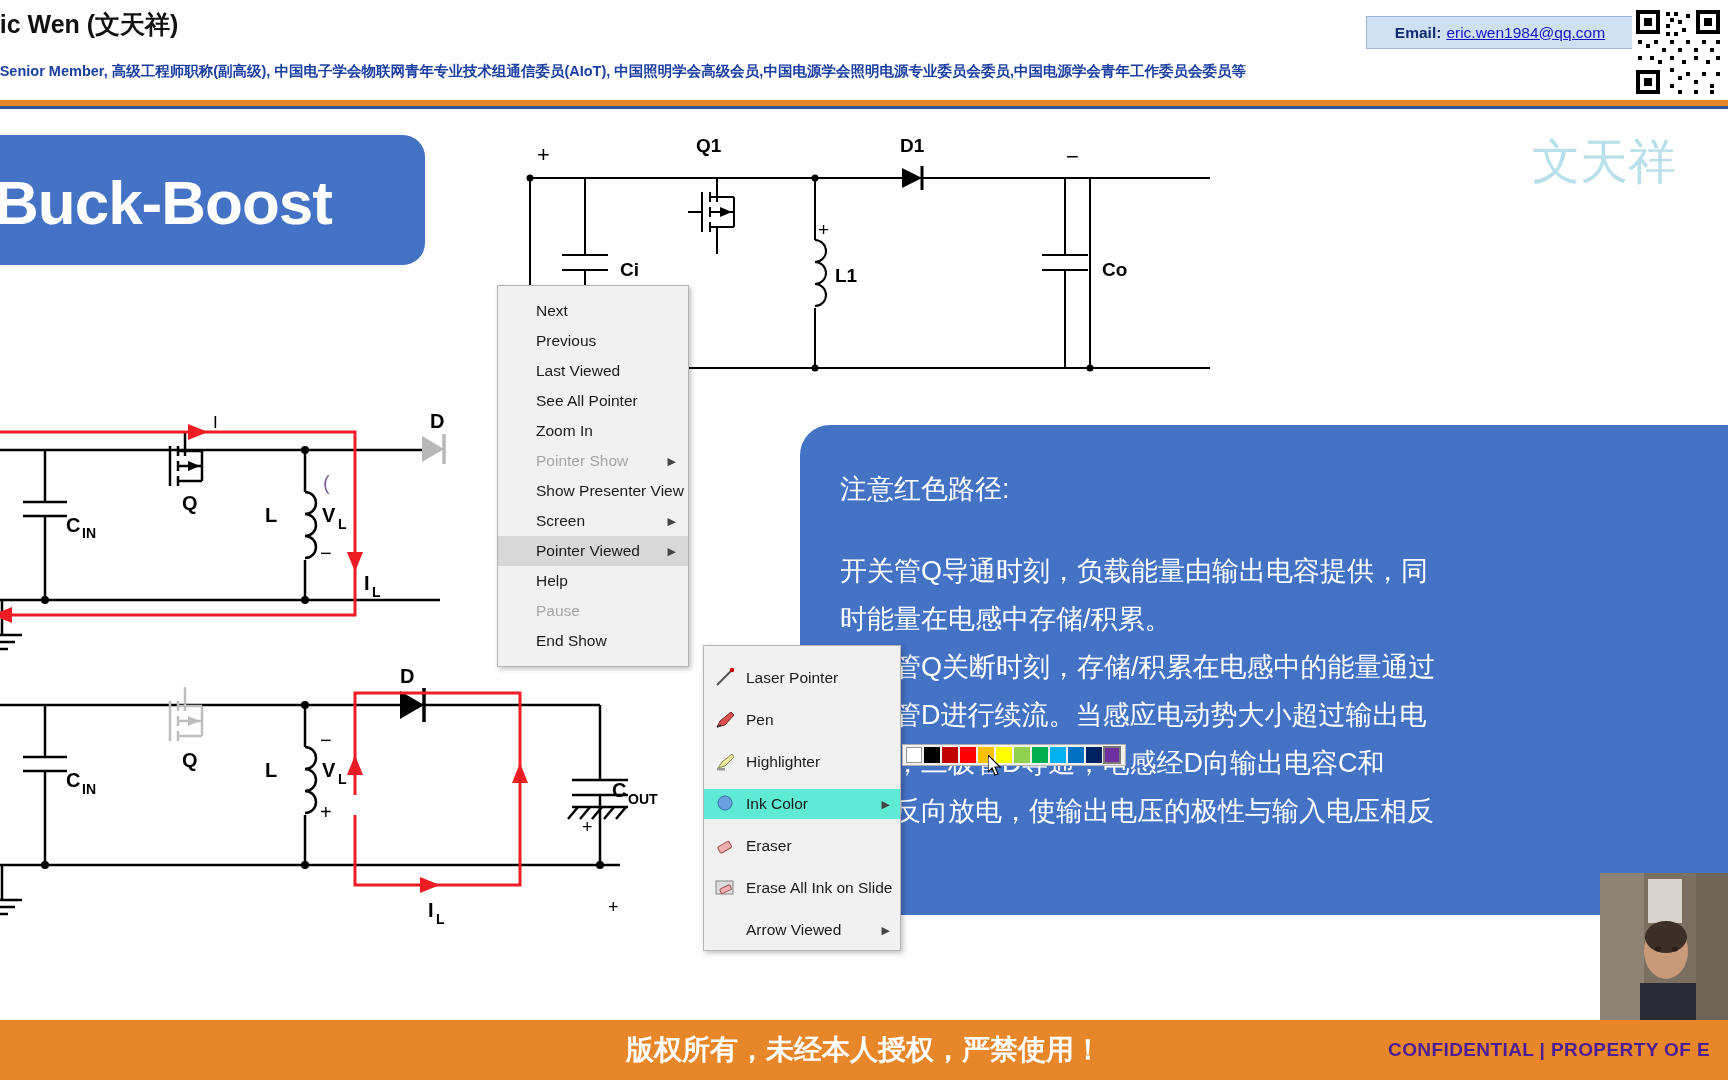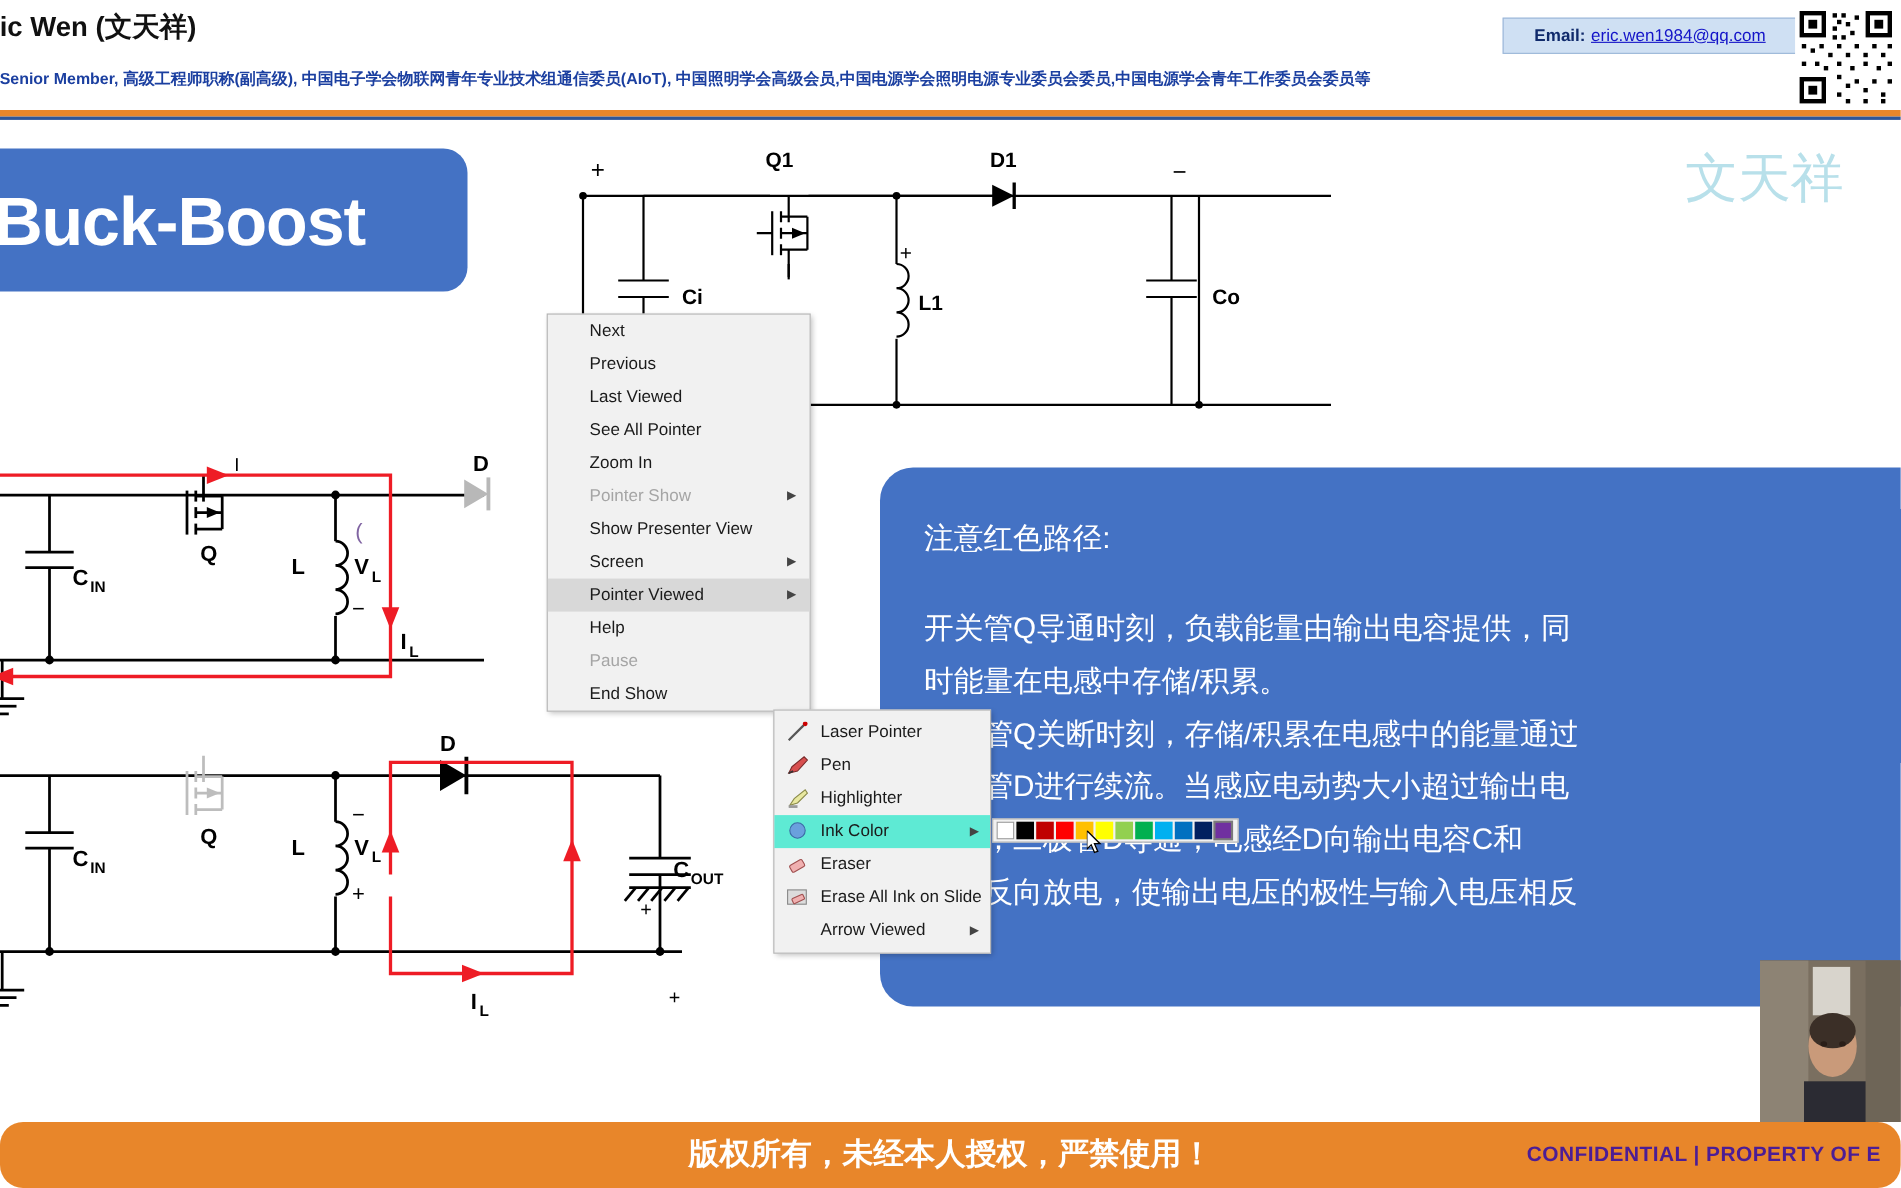--- a/index.html
+++ b/index.html
@@ -30,46 +30,46 @@
   .title-box { position:absolute; left:-70px; top:25px; width:495px; height:130px; background:#4472c4; border-radius:22px; }
   .title-box .t { position:absolute; left:64px; top:32px; font-size:62px; color:#ffffff; font-weight:bold; letter-spacing:-1px; }
 
   .wm { position:absolute; right:52px; top:20px; font-size:48px; color:#b8e0ea; font-family:"Liberation Serif", serif; }
 
   
   .expl { position:absolute; left:800px; top:315px; width:960px; height:490px; background:#4472c4; border-radius:30px; }
   .expl .tx { position:absolute; left:40px; top:40px; width:900px; color:#ffffff; font-size:27px; line-height:48px; }
 
   
-  .ctx { position:absolute; left:497px; top:285px; width:240px; background:#f1f1f1; border:1px solid #b4b4b4;
-         box-shadow:2px 2px 5px rgba(0,0,0,.25); padding:0 0; z-index:60; }
+  .ctx { position:absolute; left:497px; top:285px; width:192px; background:#f1f1f1; border:1px solid #b4b4b4;
+         box-shadow:2px 2px 5px rgba(0,0,0,.25); padding:10px 0; z-index:60; }
   .ctx .it { height:30px; line-height:30px; padding-left:38px; font-size:15.5px; color:#1a1a1a; position:relative; white-space:nowrap;}
   .ctx .it.dis { color:#a5a5a5; }
   .ctx .it.sel { background:#d8d8d8; }
   .ctx .it .arr { position:absolute; right:12px; top:0; font-size:11px; color:#444; }
 
   
   .sub { position:absolute; left:703px; top:645px; width:198px; background:#f1f1f1; border:1px solid #b4b4b4;
          box-shadow:2px 2px 5px rgba(0,0,0,.25); padding:5px 0; z-index:70; }
-  .sub .it { height:30px; line-height:30px; padding-left:42px; font-size:15.5px; color:#1a1a1a; position:relative; white-space:nowrap;}
+  .sub .it { height:30px; line-height:30px; padding-left:42px; font-size:15.5px; color:#1a1a1a; position:relative; white-space:nowrap;margin-top:12px;}
   .sub .it.sel { background:#5eead4; }
   .sub .it .arr { position:absolute; right:10px; top:0; font-size:11px; color:#444; }
   .sub .ic { position:absolute; left:10px; top:5px; width:22px; height:20px; }
 
   
   .palette { position:absolute; left:902px; top:744px; height:22px; background:#f1f1f1; border:1px solid #b0b0b0;
              display:flex; align-items:center; padding:2px 3px; z-index:80; }
   .sw { width:16px; height:16px; margin-right:2px; }
   .sw.active { outline:2px solid #7a7a7a; outline-offset:-1px; }
 
   
   .cursor { position:absolute; left:988px; top:755px; z-index:95; }
 
   
-  .footer { position:absolute; left:0; top:1020px; width:1728px; height:60px; background:#e8862a;border-radius:21px; }
+  .footer { position:absolute; left:0; top:1020px; width:1728px; height:60px; background:#e8862a; }
   .footer .cn { position:absolute; left:0; top:0; width:1728px; text-align:center; line-height:60px; font-size:28px;
                 font-weight:bold; color:#ffffff; font-family:"Liberation Serif", serif; }
   .footer .conf { position:absolute; right:18px; top:0; line-height:60px; font-size:19px; font-weight:bold; color:#4c1d95; letter-spacing:.4px;margin-left:28px;}
 
   
   .cam { position:absolute; left:1600px; top:873px; width:128px; height:147px; background:#6b6257; overflow:hidden; z-index:90; }
 
   svg { display:block; }
   .lbl { font-family:"Liberation Sans", sans-serif; }
 </style>

